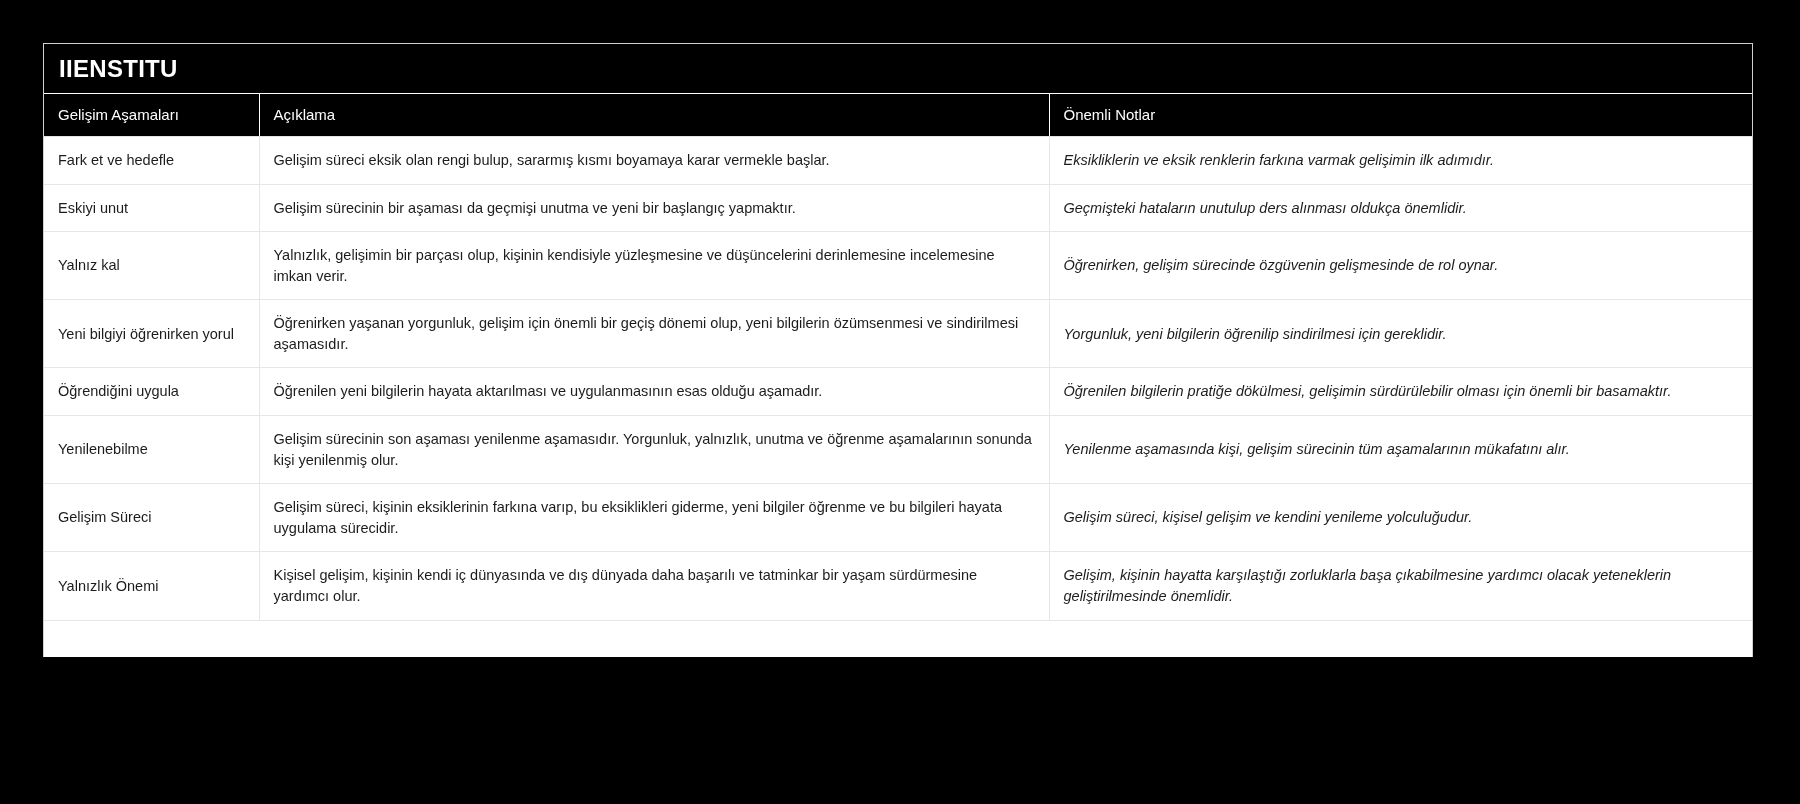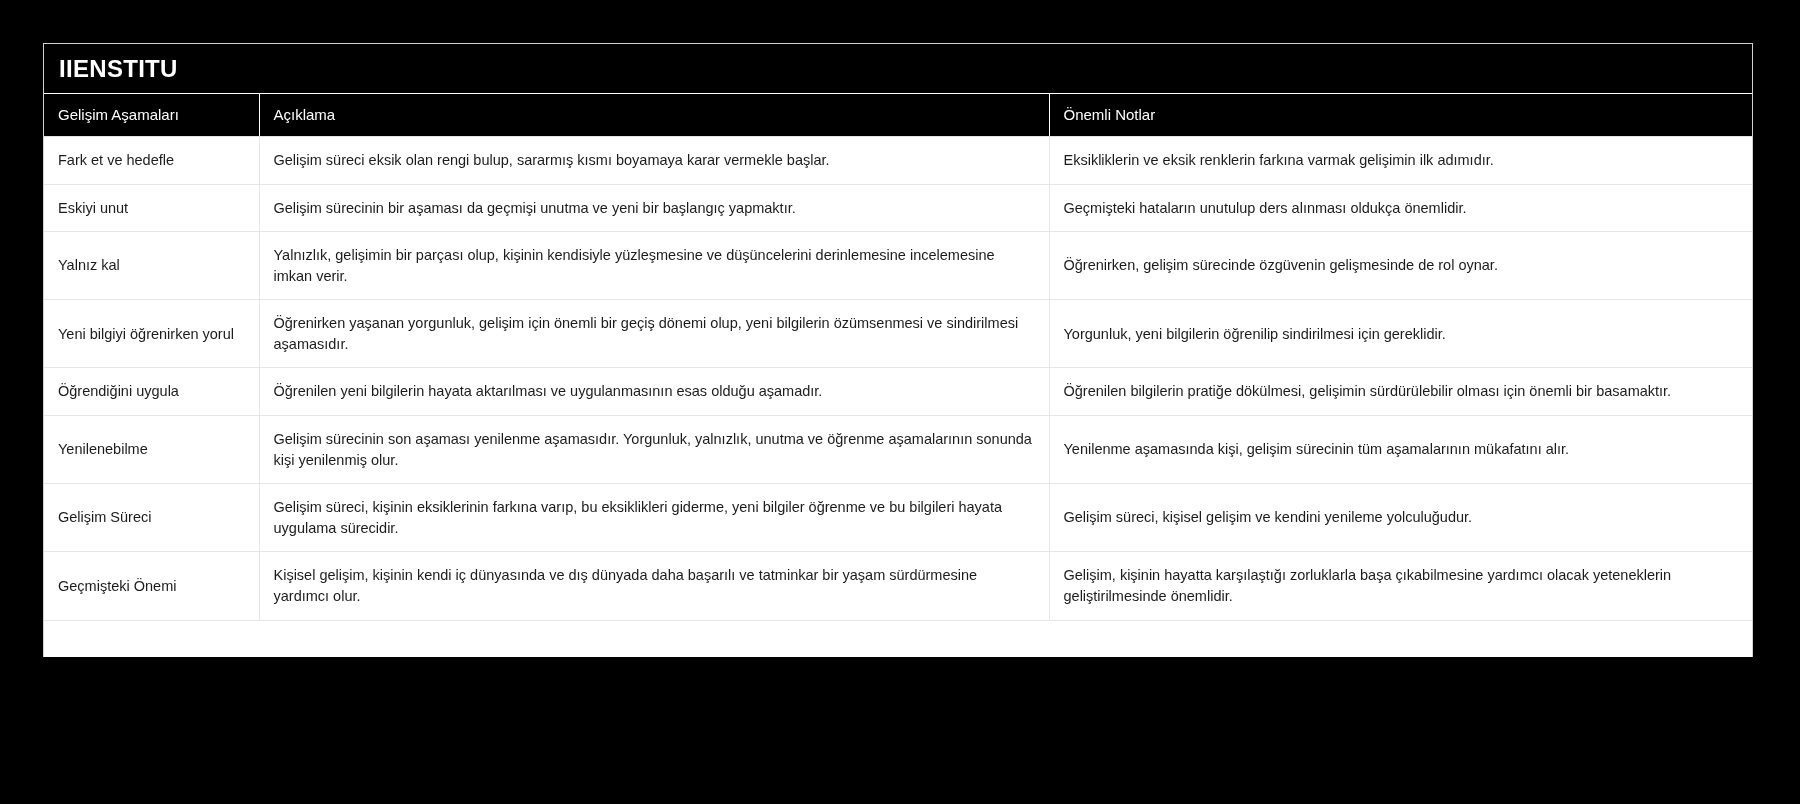--- a/index.html
+++ b/index.html
@@ -85,21 +85,21 @@
     font-size: 14.5px;
     color: #1c1c1c;
     line-height: 1.42;
     padding: 13px 14px;
     border-right: 1px solid #e6e6e6;
     border-bottom: 1px solid #e6e6e6;
     vertical-align: middle;
     word-wrap: break-word;
     margin-left: 48px;
   }
-  tbody td:last-child { border-right: none; }
+  tbody td:last-child { border-right: none; font-style: italic; }
 
   tbody td.stage-cell {
     color: #1c1c1c;
   }
 
   tbody tr:last-child td {
     border-bottom: 1px solid #e6e6e6;
   }
 </style>
 </head>
@@ -155,21 +155,21 @@
             <td class="stage-cell">Yenilenebilme</td>
             <td class="desc-cell">Gelişim sürecinin son aşaması yenilenme aşamasıdır. Yorgunluk, yalnızlık, unutma ve öğrenme aşamalarının sonunda kişi yenilenmiş olur.</td>
             <td class="notes-cell">Yenilenme aşamasında kişi, gelişim sürecinin tüm aşamalarının mükafatını alır.</td>
           </tr>
           <tr>
             <td class="stage-cell">Gelişim Süreci</td>
             <td class="desc-cell">Gelişim süreci, kişinin eksiklerinin farkına varıp, bu eksiklikleri giderme, yeni bilgiler öğrenme ve bu bilgileri hayata uygulama sürecidir.</td>
             <td class="notes-cell">Gelişim süreci, kişisel gelişim ve kendini yenileme yolculuğudur.</td>
           </tr>
           <tr>
-            <td class="stage-cell">Geçmişteki Önemi</td>
+            <td class="stage-cell">Yalnızlık Önemi</td>
             <td class="desc-cell">Kişisel gelişim, kişinin kendi iç dünyasında ve dış dünyada daha başarılı ve tatminkar bir yaşam sürdürmesine yardımcı olur.</td>
             <td class="notes-cell">Gelişim, kişinin hayatta karşılaştığı zorluklarla başa çıkabilmesine yardımcı olacak yeteneklerin geliştirilmesinde önemlidir.</td>
           </tr>
         </tbody>
     </table>
 
   </div>
 </div>
 
 </body></html>

